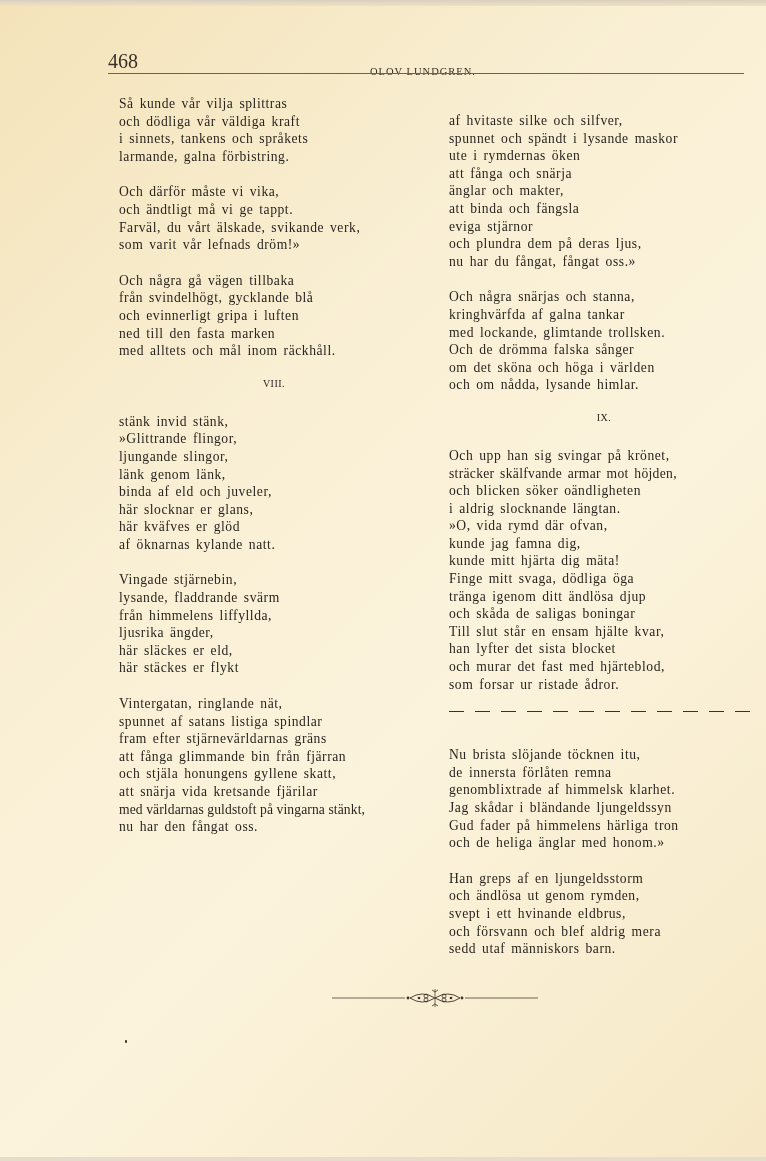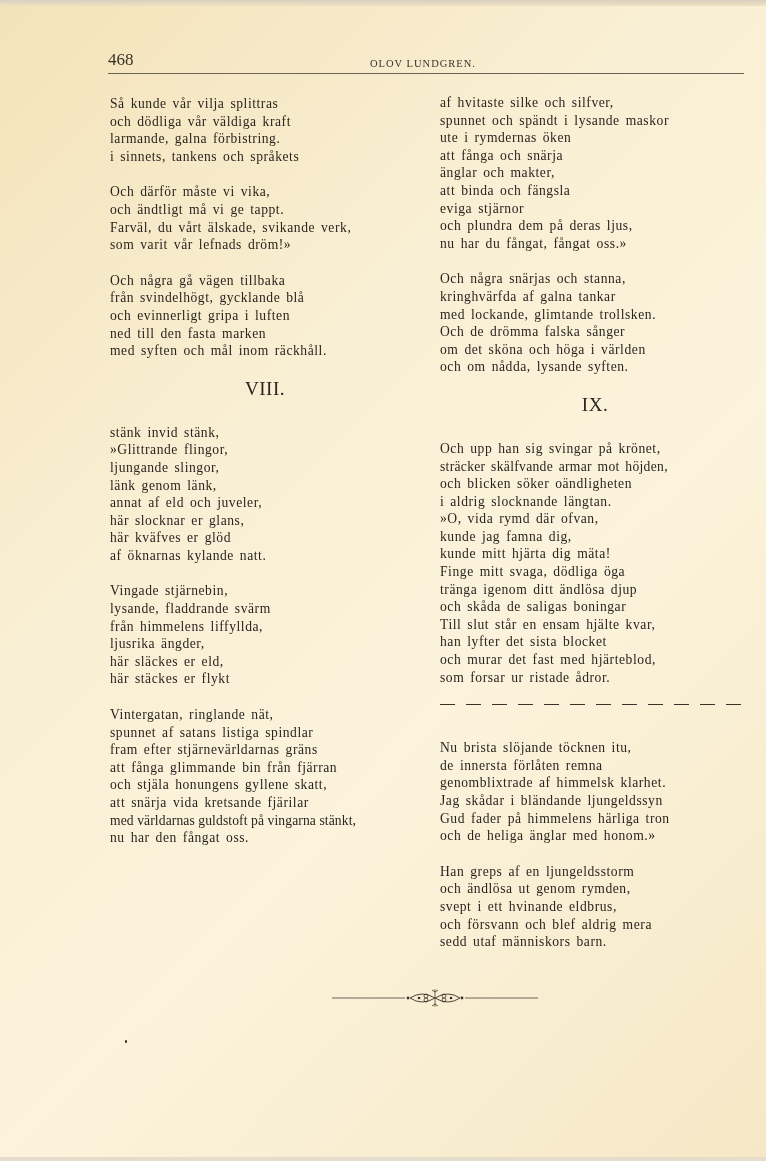--- a/index.html
+++ b/index.html
@@ -21,45 +21,45 @@
     .bottom-edge {
       position: absolute; left: 0; bottom: 0; width: 766px; height: 4px;
       background: #e6dccb;
     }
     .header {
       position: absolute; left: 108px; top: 50px; width: 636px; height: 24px;
     }
     .page-number {
       position: absolute; left: 0; top: 0;
       font-family: "Liberation Serif", serif;
-      font-size: 17px; color: #3a3128;
+      font-size: 20px; color: #3a3128;
     }
     .running-head {
-      position: absolute; left: 262px; top: 8px;
+      position: absolute; left: 262px; top: 16px;
       font-family: "Liberation Serif", serif;
       font-size: 10.5px; letter-spacing: 1px; color: #3a3128;
     }
     .header-rule {
       position: absolute; left: 108px; top: 73px; width: 636px; height: 1px;
       background: #6b625a;
     }
-    .col { position: absolute; }
+    .col { position: absolute; margin-left: 9px; }
     .col-left { left: 110px; top: 95px; width: 310px; }
-    .col-right { left: 440px; top: 94px; width: 310px; }
+    .col-right { left: 440px; top: 112px; width: 310px; }
     .stanza { margin-bottom: 18px; }
     .line {
       display: block; white-space: nowrap;
       font-family: "Liberation Serif", serif;
       font-size: 13.6px; line-height: 17.6px; letter-spacing: 0.55px;
       word-spacing: 2px;
     }
     .section-heading {
       display: block; text-align: center;
       font-family: "Liberation Serif", serif;
-      font-size: 19px; letter-spacing: 0.5px;
+      font-size: 10px; letter-spacing: 0.5px;
       margin: 4px 0 24px 0;
     }
     .dash-rule {
       height: 1px; width: 306px; margin: 12px 0 34px 0;
       background: repeating-linear-gradient(90deg, #3a3128 0 15px, transparent 15px 26px);
     }
     .ornament {
       position: absolute; left: 330px; top: 988px; width: 210px; height: 20px;
     }
     .speck {
@@ -76,45 +76,45 @@
   <div class="header">
     <span class="page-number">468</span>
     <span class="running-head">OLOV LUNDGREN.</span>
   </div>
   <div class="header-rule"></div>
 
   <div class="col col-left">
     <div class="stanza">
       <span class="line">Så kunde vår vilja splittras</span>
       <span class="line">och dödliga vår väldiga kraft</span>
+      <span class="line">i sinnets, tankens och språkets</span>
       <span class="line">larmande, galna förbistring.</span>
-      <span class="line">i sinnets, tankens och språkets</span>
     </div>
     <div class="stanza">
       <span class="line">Och därför måste vi vika,</span>
       <span class="line">och ändtligt må vi ge tappt.</span>
       <span class="line">Farväl, du vårt älskade, svikande verk,</span>
       <span class="line">som varit vår lefnads dröm!»</span>
     </div>
     <div class="stanza">
       <span class="line">Och några gå vägen tillbaka</span>
       <span class="line">från svindelhögt, gycklande blå</span>
       <span class="line">och evinnerligt gripa i luften</span>
       <span class="line">ned till den fasta marken</span>
-      <span class="line">med syften och mål inom räckhåll.</span>
+      <span class="line">med alltets och mål inom räckhåll.</span>
     </div>
 
     <span class="section-heading">VIII.</span>
 
     <div class="stanza">
       <span class="line">stänk invid stänk,</span>
       <span class="line">»Glittrande flingor,</span>
       <span class="line">ljungande slingor,</span>
       <span class="line">länk genom länk,</span>
-      <span class="line">annat af eld och juveler,</span>
+      <span class="line">binda af eld och juveler,</span>
       <span class="line">här slocknar er glans,</span>
       <span class="line">här kväfves er glöd</span>
       <span class="line">af öknarnas kylande natt.</span>
     </div>
     <div class="stanza">
       <span class="line">Vingade stjärnebin,</span>
       <span class="line">lysande, fladdrande svärm</span>
       <span class="line">från himmelens liffyllda,</span>
       <span class="line">ljusrika ängder,</span>
       <span class="line">här släckes er eld,</span>
@@ -143,21 +143,21 @@
       <span class="line">eviga stjärnor</span>
       <span class="line">och plundra dem på deras ljus,</span>
       <span class="line">nu har du fångat, fångat oss.»</span>
     </div>
     <div class="stanza">
       <span class="line">Och några snärjas och stanna,</span>
       <span class="line">kringhvärfda af galna tankar</span>
       <span class="line">med lockande, glimtande trollsken.</span>
       <span class="line">Och de drömma falska sånger</span>
       <span class="line">om det sköna och höga i världen</span>
-      <span class="line">och om nådda, lysande syften.</span>
+      <span class="line">och om nådda, lysande himlar.</span>
     </div>
 
     <span class="section-heading">IX.</span>
 
     <div class="stanza" style="margin-bottom:0">
       <span class="line">Och upp han sig svingar på krönet,</span>
       <span class="line" style="letter-spacing:0.3px">sträcker skälfvande armar mot höjden,</span>
       <span class="line">och blicken söker oändligheten</span>
       <span class="line">i aldrig slocknande längtan.</span>
       <span class="line">»O, vida rymd där ofvan,</span>

